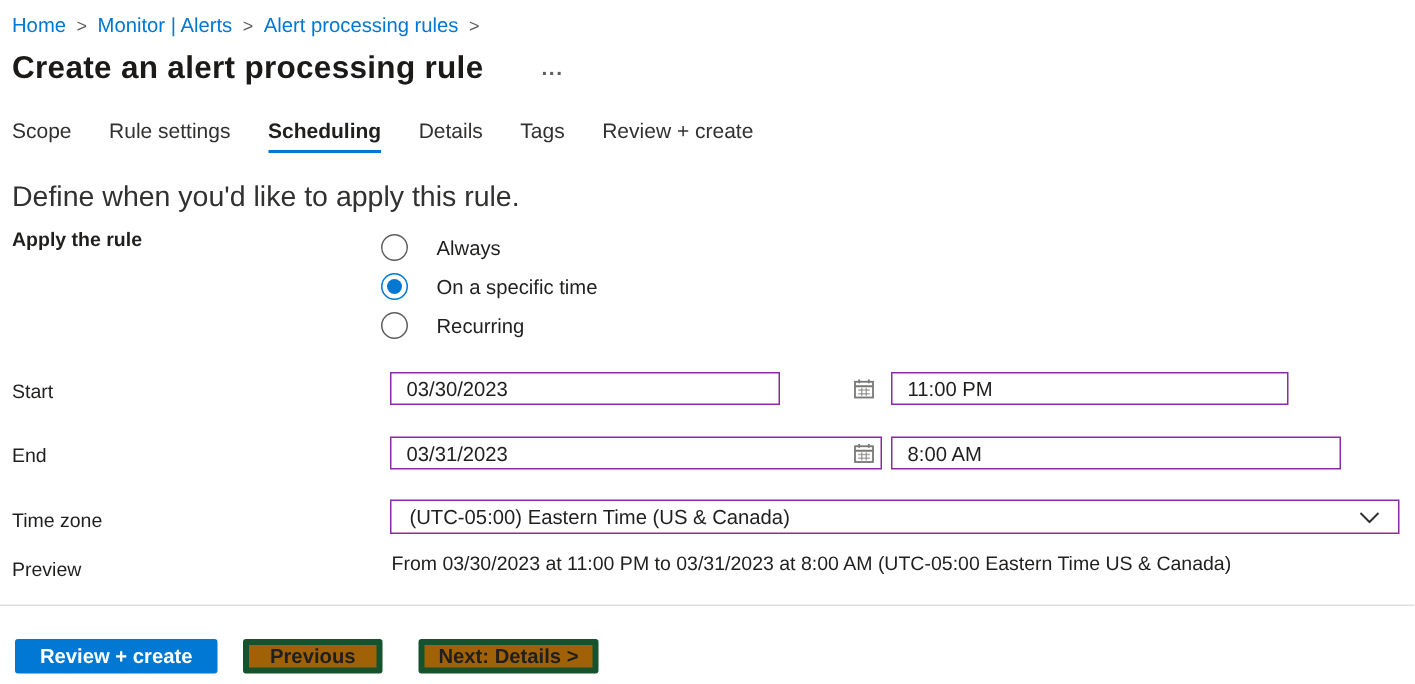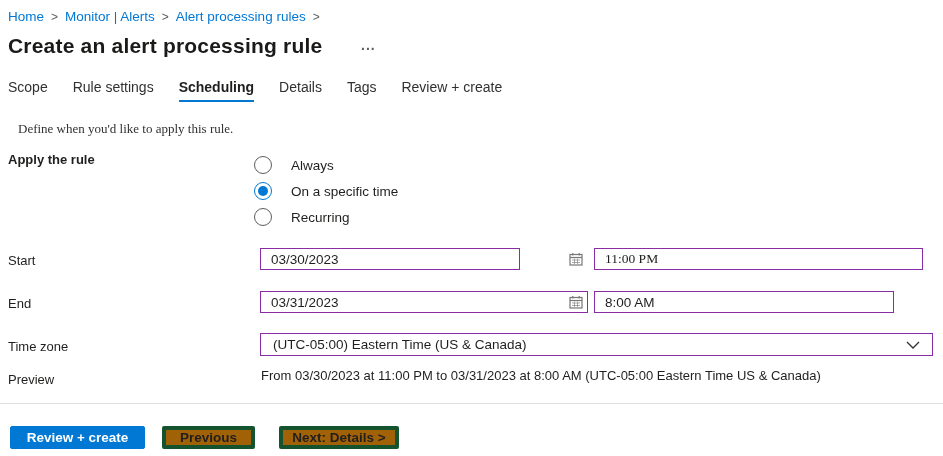--- a/index.html
+++ b/index.html
@@ -46,21 +46,21 @@
     padding-bottom: 5px; cursor: pointer; color: #323130;
     border-bottom: 2px solid transparent;
   }
   .tab.active {
     font-weight: 700; color: #201f1e;
     border-bottom: 2px solid #0078d4;
   }
 
   
   .description {
-    position: absolute; left: 18px; top: 121px; font-size: 13px; font-family: Liberation Serif, serif;
+    position: absolute; left: 8px; top: 121px; font-size: 19px;
   }
 
   
   .field-label {
     position: absolute; left: 8px; font-size: 13px; color: #201f1e;
   }
   .field-label.bold { font-weight: 700; }
 
   
   .radio-group { position: absolute; left: 254px; top: 152px; }
@@ -189,21 +189,21 @@
         <line x1="1" y1="5.5" x2="13" y2="5.5"></line>
         <line x1="3.8" y1="1" x2="3.8" y2="3.5"></line>
         <line x1="10.2" y1="1" x2="10.2" y2="3.5"></line>
         <line x1="3" y1="8" x2="11" y2="8" stroke-width="1" opacity="0.6"></line>
         <line x1="3" y1="10.5" x2="11" y2="10.5" stroke-width="1" opacity="0.6"></line>
         <line x1="5.5" y1="6.5" x2="5.5" y2="12" stroke-width="1" opacity="0.6"></line>
         <line x1="8.5" y1="6.5" x2="8.5" y2="12" stroke-width="1" opacity="0.6"></line>
       </g>
     </svg>
 </button>
-<input class="txt-input time-input" style="left: 594px; top: 248px; width: 329px; font-family: Liberation Serif, serif;" value="11:00 PM">
+<input class="txt-input time-input" style="left: 594px; top: 248px; width: 265px;" value="11:00 PM">
 
 <div class="field-label" style="top:296px;">End</div>
 <input class="txt-input" style="left: 260px; top: 291px; width: 328px;" value="03/31/2023">
 <button class="icon-btn" style="left:568px; top:294px;">
   <svg width="14" height="14" viewBox="0 0 14 14">
       <g stroke="#797775" fill="none" stroke-width="1.2">
         <rect x="1" y="2.5" width="12" height="10.5"></rect>
         <line x1="1" y1="5.5" x2="13" y2="5.5"></line>
         <line x1="3.8" y1="1" x2="3.8" y2="3.5"></line>
         <line x1="10.2" y1="1" x2="10.2" y2="3.5"></line>

